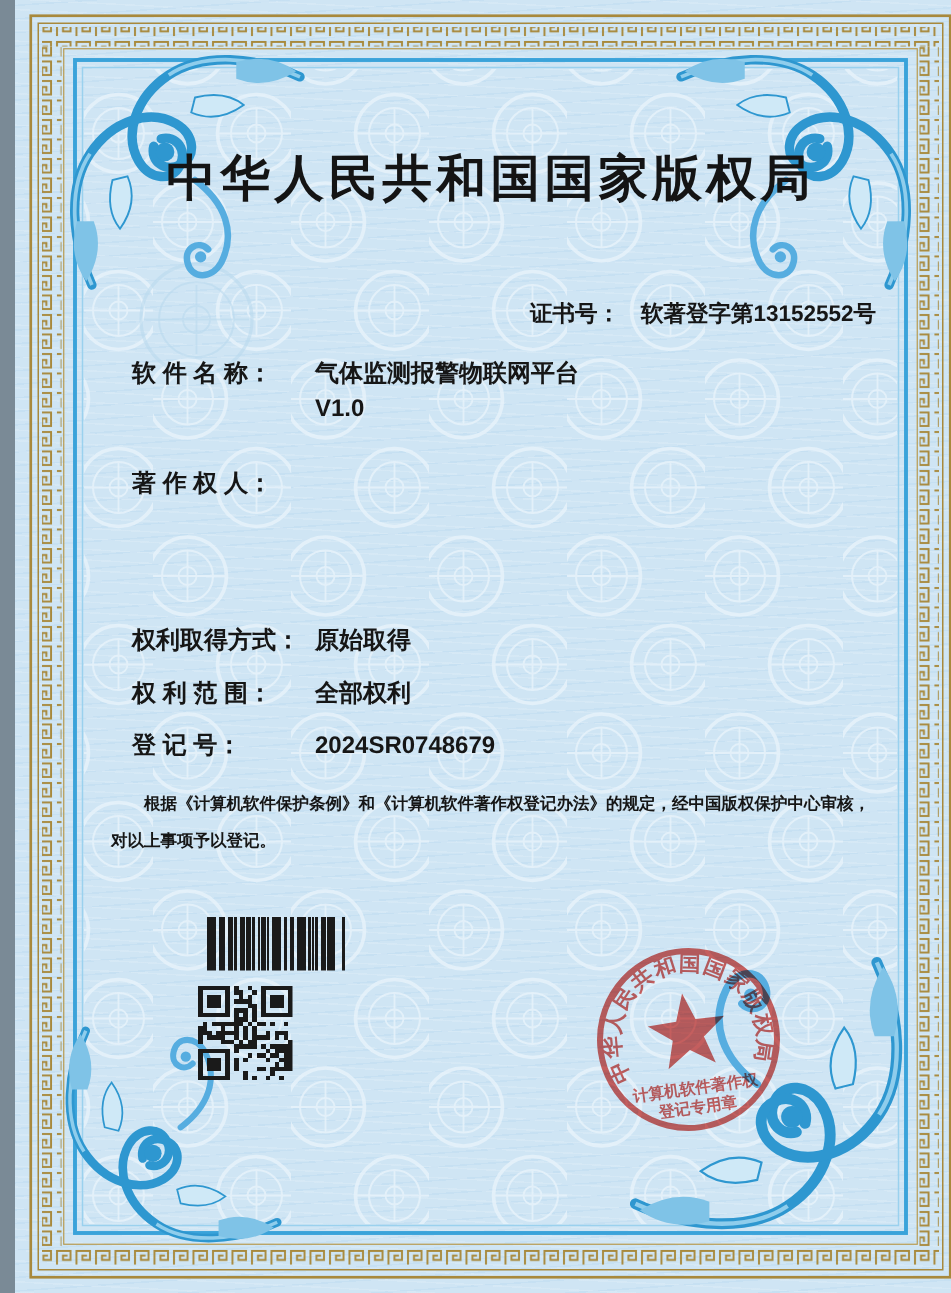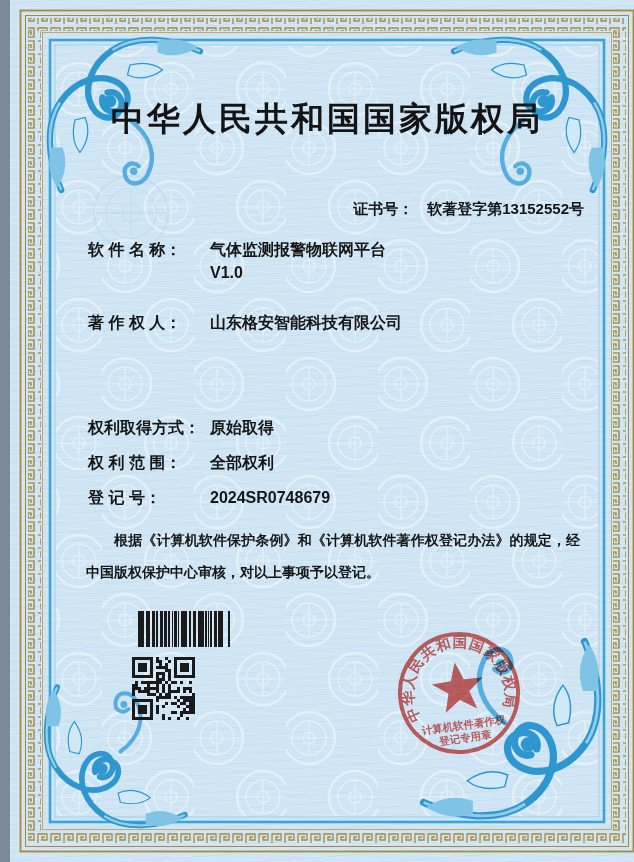--- a/index.html
+++ b/index.html
@@ -22,24 +22,24 @@
     font-family:"DejaVu Serif", serif; font-weight:bold; font-size:33px;
     letter-spacing:3px; color:#141414;}
   .title1{top:97px;}
   .title2{top:146px;}
   .certno{position:absolute; top:200px; right:60px; font-size:15px; font-weight:bold;}
   .certno .v{margin-left:14px;}
   .row{position:absolute; left:78px; right:56px; display:flex; align-items:flex-start;
     font-weight:bold; font-size:16px; line-height:1.45;}
   .row .lbl{flex:none; width:122px;}
   .row .val{flex:1;}
-  .r1{top:238px;} .r2{top:311px;} .r3{top:416px;} .r4{top:451px;} .r5{top:486px;}
+  .r1{top:238px;} .r2{top:311px;flex-direction:column;} .r3{top:416px;} .r4{top:451px;} .r5{top:486px;}
   .ver{display:block;}
-  .body-par{position:absolute; left:76px; right:64px; top:524px;
-    font-size:14px; font-weight:bold; line-height:2.3; text-indent:2em; text-align:justify;}
+  .body-par{position:absolute; left:64px; right:64px; top:524px;
+    font-size:11px; font-weight:bold; line-height:2.3; text-indent:2em; text-align:justify;}
   .barcode{position:absolute; left:128px; top:611px; width:92px; height:36px;}
   .qr{position:absolute; left:122px; top:657px; width:63px; height:63px;}
   .sealbox{position:absolute; left:385px; top:629px; width:128px; height:128px;
     opacity:.9; mix-blend-mode:multiply;}
   .date{position:absolute; left:388px; top:755px; font-size:19px; font-weight:bold;
     letter-spacing:.5px; color:#101010;}
 </style>
 </head>
 <body>
 
@@ -122,21 +122,20 @@
     <div class="row r1">
       <span class="lbl">软 件 名 称：</span>
       <span class="val">
         <span>气体监测报警物联网平台</span>
         <span class="ver">V1.0</span>
       </span>
     </div>
 
     <div class="row r2">
       <span class="lbl">著 作 权 人：</span>
-      <span class="val">山东格安智能科技有限公司</span>
     </div>
 
     <div class="row r4">
       <span class="lbl">权 利 范 围：</span>
       <span class="val">全部权利</span>
     </div>
 
     <div class="row r3">
       <span class="lbl">权利取得方式：</span>
       <span class="val">原始取得</span>

